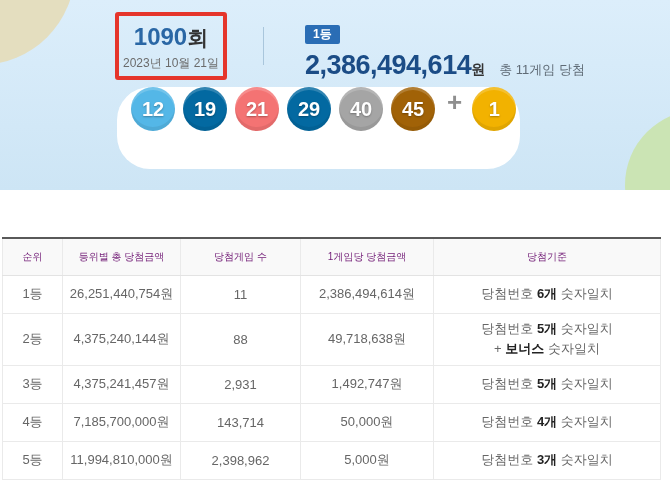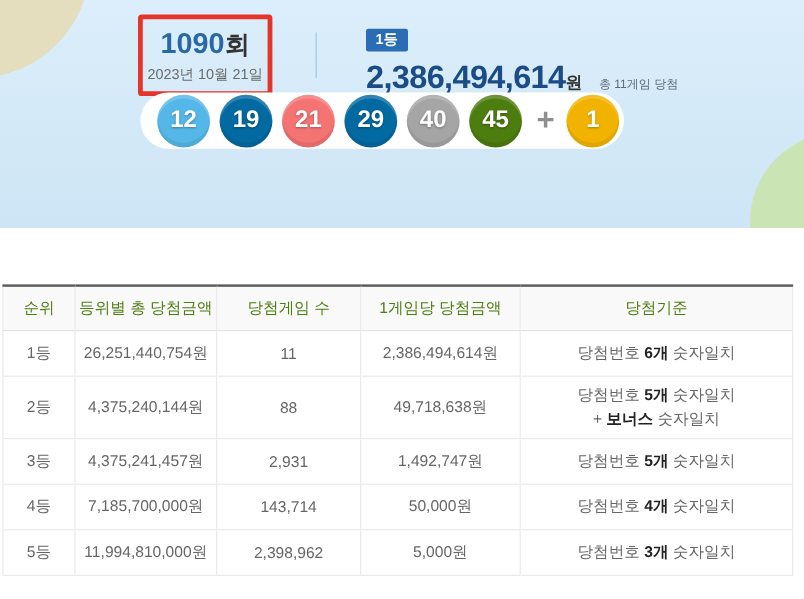--- a/index.html
+++ b/index.html
@@ -22,42 +22,42 @@
   .round-date { font-size:12px; color:#6b6b6b; margin-top:3px; }
 
   .v-divider { position:absolute; left:263px; top:27px; width:1px; height:38px; background:#a9c6dc; }
 
   .first-prize { position:absolute; left:305px; top:24px; }
   .rank-badge { display:inline-block; background:#2a6db5; color:#fff; font-size:12px;
                 font-weight:bold; padding:3px 8px 4px; border-radius:2px; line-height:1; }
   .amount-line { margin-top:6px; white-space:nowrap; }
   .amount { font-size:27px; font-weight:bold; color:#1b4c86; letter-spacing:-0.5px; }
   .currency { font-size:14px; font-weight:bold; color:#333; }
-  .prize-note { font-size:10px; color:#5f6b76; margin-left:14px;text-align:right; }
+  .prize-note { font-size:13px; color:#5f6b76; margin-left:14px;text-align:right; }
 
-  .ball-pill { position:absolute; left:117px; top:77px; width:403px; height:47px;
-               background:#fff; border-radius:33px; display:flex; align-items:center;
+  .ball-pill { position:absolute; left:117px; top:87px; width:403px; height:82px;
+               background:#fff; border-radius:33px; display:flex; align-items:flex-start;
                padding-left:14px; }
   .ball { width:44px; height:44px; border-radius:50%; margin-right:8px; flex:0 0 auto;
           display:flex; align-items:center; justify-content:center;
           color:#fff; font-size:20px; font-weight:bold;
           text-shadow:0 1px 2px rgba(0,0,0,.3);
           box-shadow:inset 0 -4px 0 rgba(0,0,0,.07), inset 0 3px 0 rgba(255,255,255,.18); }
   .plus { font-size:26px; font-weight:bold; color:#8f8f8f; margin:0 10px 2px 4px; }
 
   
   .content { padding:28px 8px 0 2px; background:#fff; }
   .section-title { font-size:15px; font-weight:bold; color:#222; }
   .section-title .bullet { color:#444; margin-right:5px; font-weight:normal; }
 
   table.results { width:659px; margin-top:19px; border-collapse:collapse; table-layout:fixed;
                   border-left:1px solid #eaeaea; border-right:1px solid #eaeaea; }
   table.results thead tr { height:37px; background:#f9f9f9; }
   table.results th { border-top:2px solid #595959; border-bottom:1px solid #e3e3e3;
-                     font-size:13px; font-weight:normal; color:#4d7c0f; }
+                     font-size:10px; font-weight:normal; color:#701a75; }
   table.results td { border-bottom:1px solid #eaeaea; font-size:13px; color:#666;
                      text-align:center; vertical-align:middle; padding:2px 4px; }
   table.results th + th, table.results td + td { border-left:1px solid #eaeaea; }
   tr.row { height:38px; }
   tr.row-tall { height:52px;padding-left:20px; }
   .col-rank  { width:60px; }
   .col-total { width:118px; }
   .col-games { width:120px; }
   .col-per   { width:133px; }
   .col-crit  { width:auto; }
@@ -82,21 +82,21 @@
     <span class="rank-badge">1등</span>
     <div class="amount-line"><span class="amount">2,386,494,614</span><span class="currency">원</span><span class="prize-note">총 11게임 당첨</span></div>
   </div>
 
   <div class="ball-pill">
     <div class="ball" style="background: rgb(84, 183, 231);">12</div>
     <div class="ball" style="background: #0369a1;">19</div>
     <div class="ball" style="background: rgb(244, 115, 115);">21</div>
     <div class="ball" style="background: #0369a1;">29</div>
     <div class="ball" style="background: rgb(165, 165, 165);">40</div>
-    <div class="ball" style="background: #4d7c0f;">45</div>
+    <div class="ball" style="background: #a16207;">45</div>
     <span class="plus">+</span>
     <div class="ball" style="background: rgb(242, 178, 0);">1</div>
   </div>
 </div>
 
 <div class="content">
 
   <table class="results">
     <colgroup>
       <col class="col-rank">

